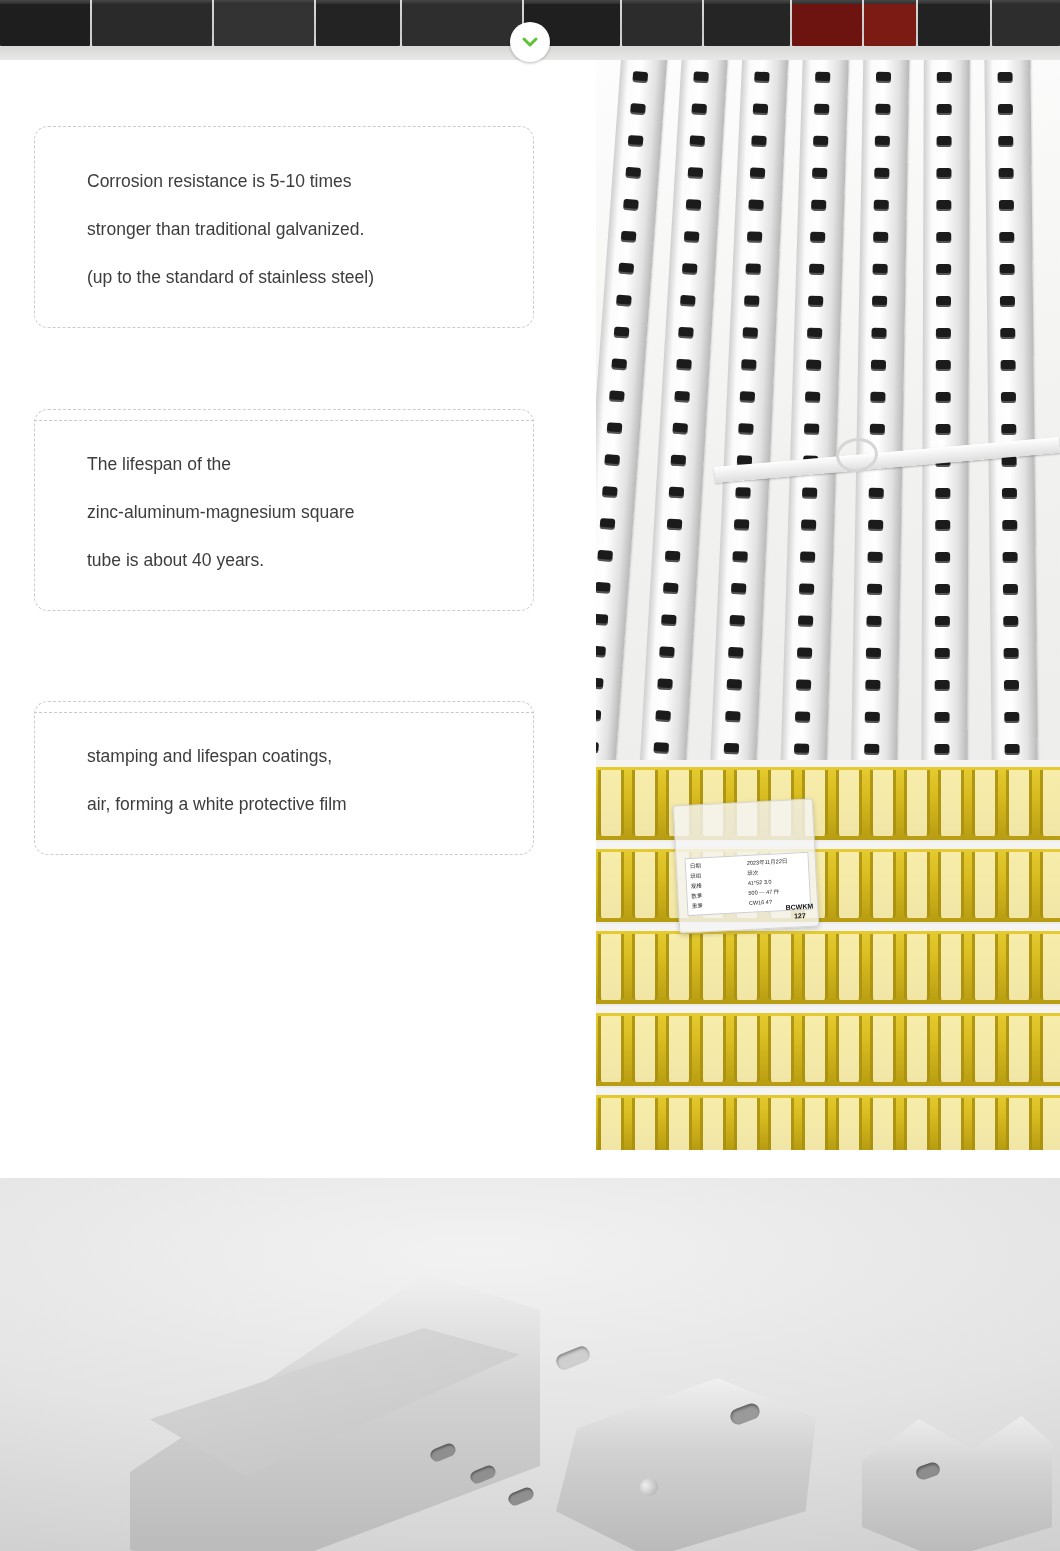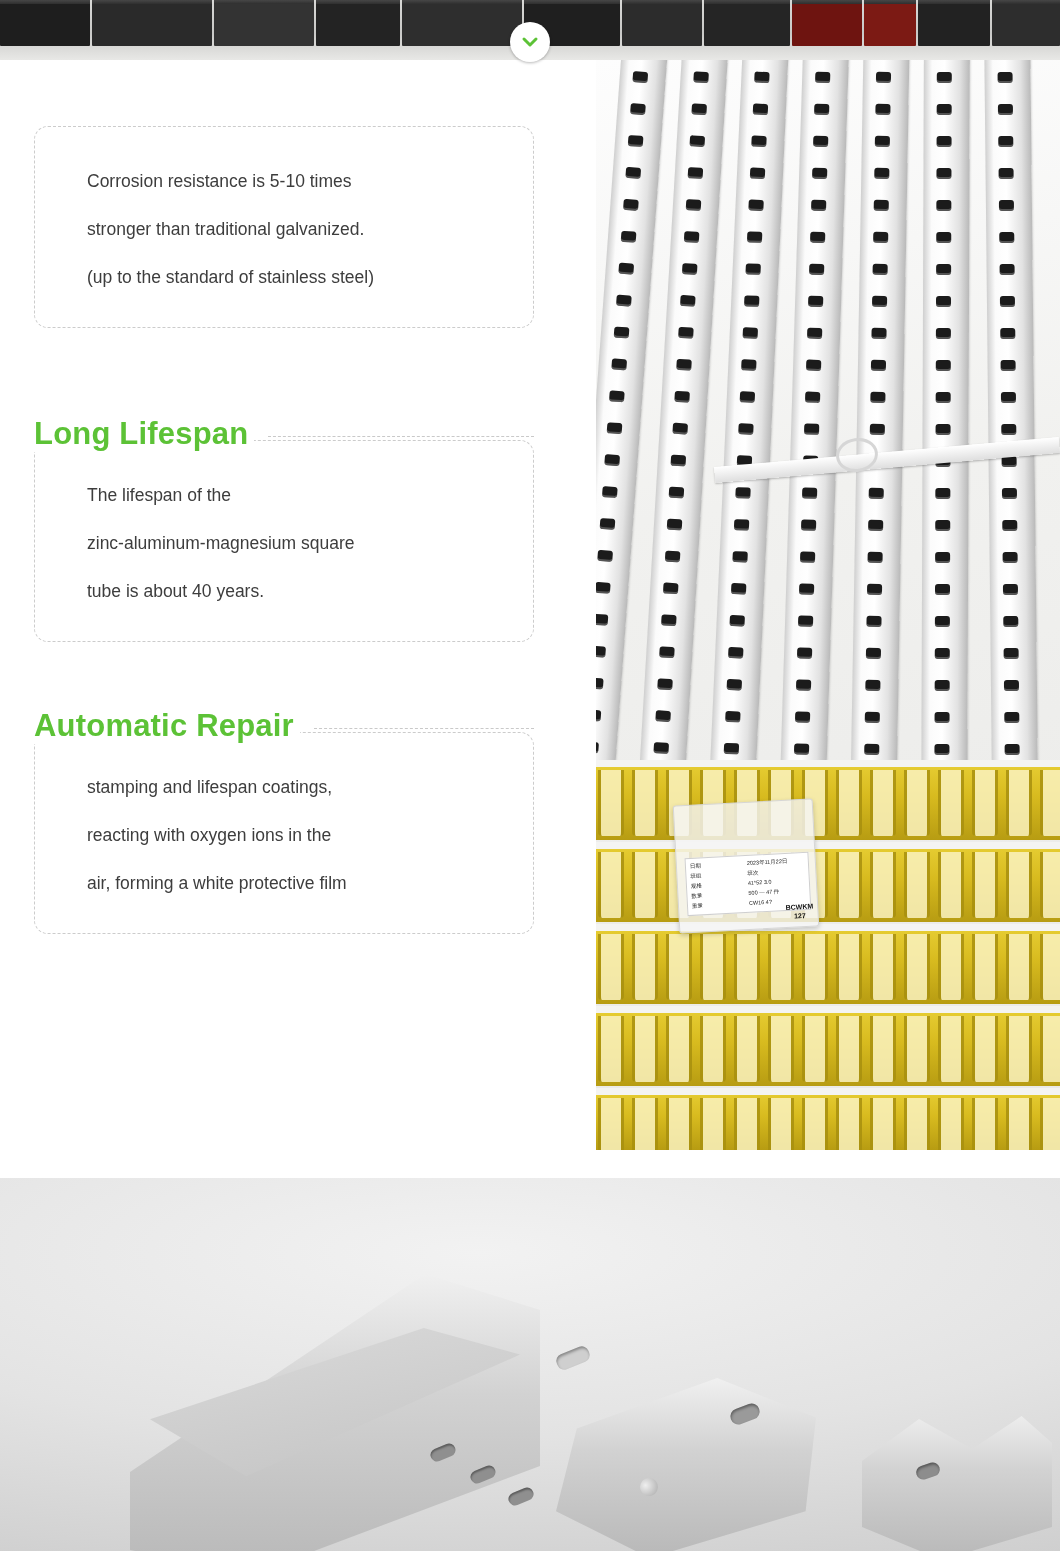--- a/index.html
+++ b/index.html
@@ -341,38 +341,35 @@
     <div class="feature-block fb-1">
       <div class="feature-card justify">
         <p>Corrosion resistance is 5-10 times</p>
         <p>stronger than traditional galvanized.</p>
         <p>(up to the standard of stainless steel)</p>
       </div>
     </div>
 
     <div class="feature-block fb-2">
       <div class="feature-title-row">
-        <div class="feature-title">Long Lifespan</div>
         <div class="title-dash"></div>
       </div>
       <div class="feature-card">
         <p>The lifespan of the</p>
         <p>zinc-aluminum-magnesium square</p>
         <p>tube is about 40 years.</p>
       </div>
     </div>
 
     <div class="feature-block fb-3">
       <div class="feature-title-row">
-        <div class="feature-title">Automatic Repair</div>
         <div class="title-dash"></div>
       </div>
       <div class="feature-card justify">
         <p>stamping and lifespan coatings,</p>
-        <p>reacting with oxygen ions in the</p>
         <p>air, forming a white protective film</p>
       </div>
     </div>
 
     <div class="photo-profiles">
       <div class="pp-bg"></div>
 
       <div class="strut" style="left:28px;  transform: rotate(4.2deg);">
           <div class="holes" id="h1">
             <div class="hole" style="top: 52px;"></div>

